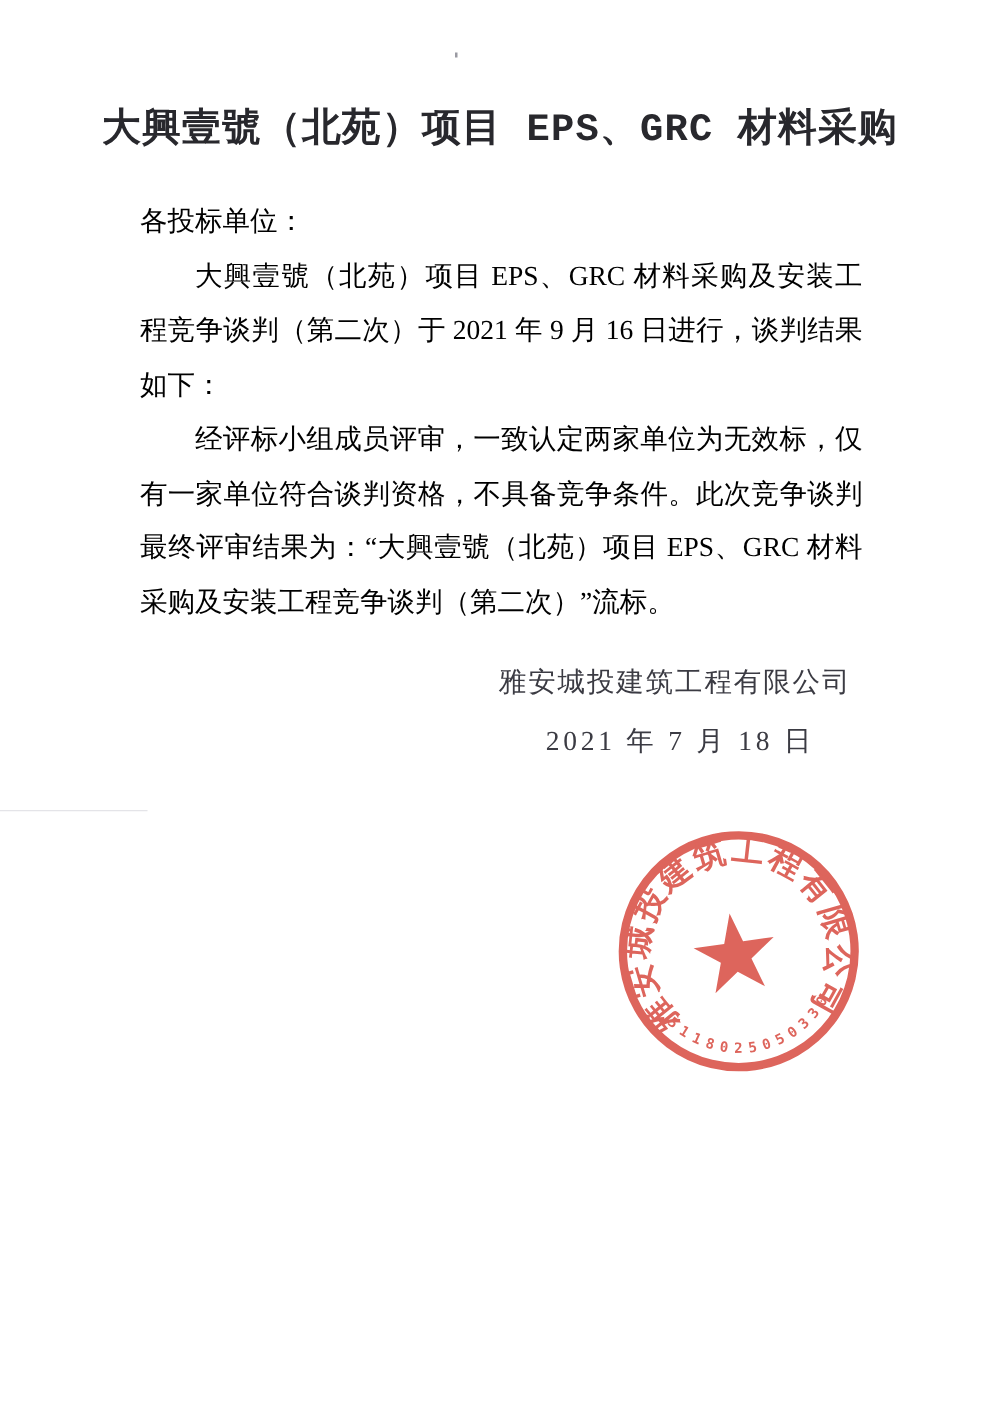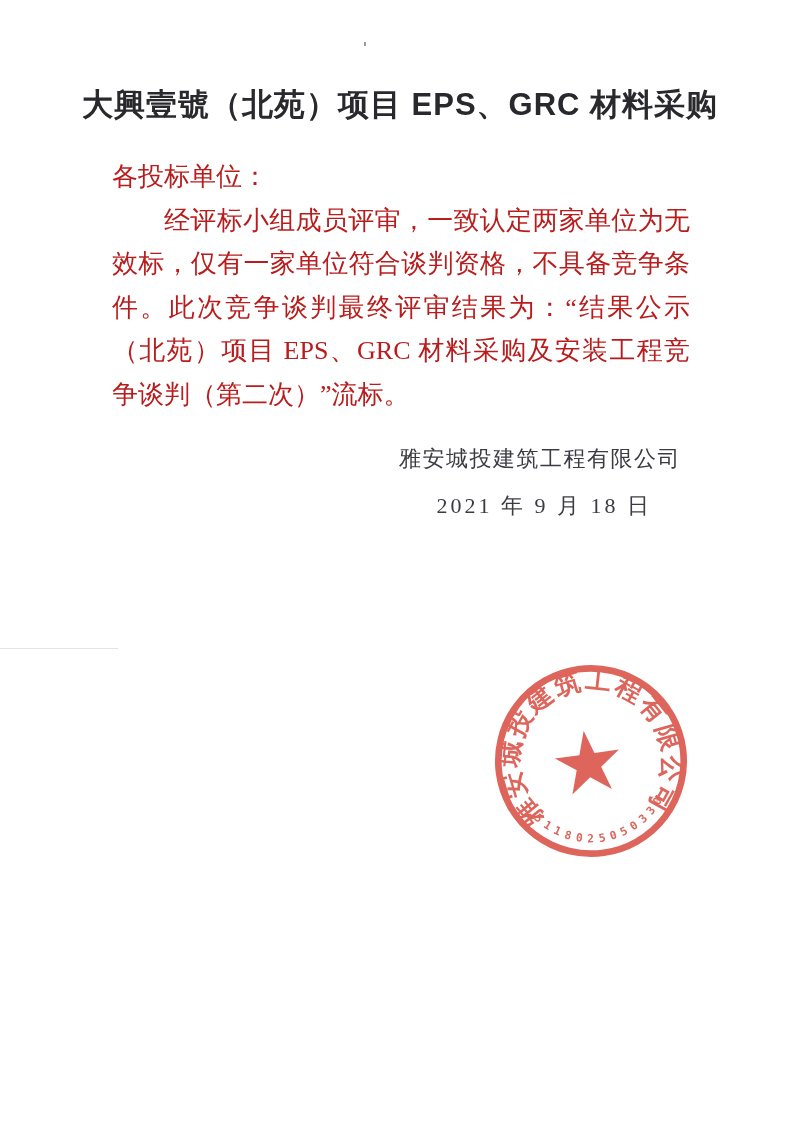--- a/index.html
+++ b/index.html
@@ -11,34 +11,34 @@
   }
   .page {
     position: relative;
     width: 800px; height: 1131px;
     background: #ffffff;
     color: #3b3b43;
   }
   .doc-title {
     padding-top: 74px;
     text-align: center;
-    font-family: Liberation Sans, sans-serif;
+    font-family: Liberation Mono, monospace;
     font-weight: 700;
     font-size: 31px;
     line-height: 61px;
     letter-spacing: 1px;
     color: #28282d;
   }
   .doc-body {
     width: 578px;
     margin: 20px 0 0 112px;
-    font-size: 26px;
+    font-size: 22px;
     line-height: 43.5px;
     text-align: justify;
-    color: #b91c1c;
+    color: #000000;
   }
   .doc-body p.indent { text-indent: 2em; }
   .sign-block {
     margin-top: 28px;
     font-size: 22px;
     color: #3b3b43;
   }
   .sign-company {
     text-align: right;
     padding-right: 119px;
@@ -95,26 +95,27 @@
 <body>
 
 <div class="page">
 
   <h1 class="doc-title">
     <div>大興壹號（北苑）项目 EPS、GRC 材料采购</div>
   </h1>
 
   <div class="doc-body">
     <p>各投标单位：</p>
-    <p class="indent">经评标小组成员评审，一致认定两家单位为无效标，仅有一家单位符合谈判资格，不具备竞争条件。此次竞争谈判最终评审结果为：“结果公示（北苑）项目 EPS、GRC 材料采购及安装工程竞争谈判（第二次）”流标。</p>
+    <p class="indent">大興壹號（北苑）项目 EPS、GRC 材料采购及安装工程竞争谈判（第二次）于 2021 年 9 月 16 日进行，谈判结果如下：</p>
+    <p class="indent">经评标小组成员评审，一致认定两家单位为无效标，仅有一家单位符合谈判资格，不具备竞争条件。此次竞争谈判最终评审结果为：“大興壹號（北苑）项目 EPS、GRC 材料采购及安装工程竞争谈判（第二次）”流标。</p>
   </div>
 
   <div class="sign-block">
     <div class="sign-company">雅安城投建筑工程有限公司</div>
-    <div class="sign-date">2021 年 9 月 18 日</div>
+    <div class="sign-date">2021 年 7 月 18 日</div>
   </div>
 
   <svg class="stamp" viewBox="0 0 200 200" xmlns="http://www.w3.org/2000/svg" xmlns:xlink="http://www.w3.org/1999/xlink">
     <defs>
       <path id="seal-top-arc" d="M 50.5,149.5 A 70,70 0 1 1 149.5,149.5" fill="none"></path>
       <path id="seal-bottom-arc" d="M 31.6,139.5 A 79,79 0 0 0 168.4,139.5" fill="none"></path>
     </defs>
     <circle class="seal-ring" cx="100" cy="100" r="90"></circle>
     <polygon class="seal-star" points="97,70 104.4,92.8 128.4,92.8 109,106.9 116.4,129.7 97,115.6 77.6,129.7 85,106.9 65.6,92.8 89.6,92.8"></polygon>
     <text class="seal-company-text">

